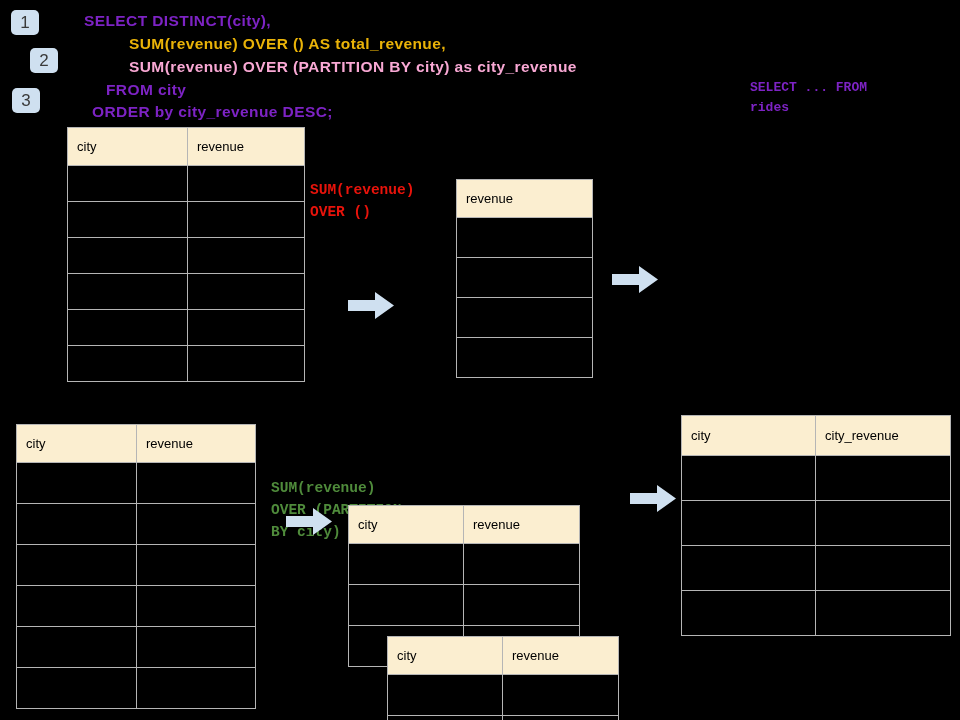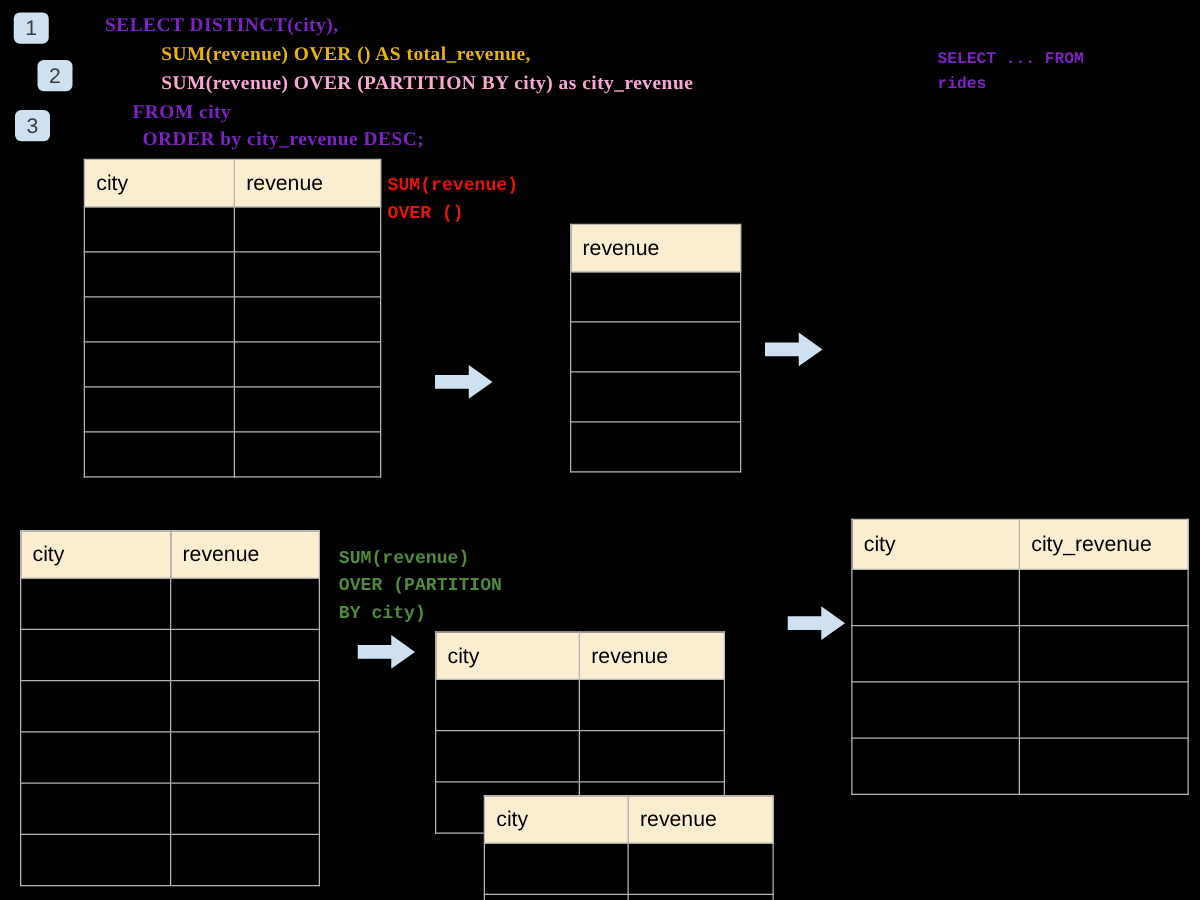--- a/index.html
+++ b/index.html
@@ -26,38 +26,39 @@
     font-size: 17px;
     line-height: 25px;
     text-align: center;
     width: 28px;
     height: 25px;
   }
 
   
   .code {
     position: absolute;
-    font-family: Liberation Serif, serif;
+    font-family: Liberation Sans, sans-serif;
     font-size: 15.5px;
     letter-spacing: 0.4px;
     white-space: pre;
     font-weight: bold;
   }
   .code-purple { color: #7d23c4; }
   .code-red    { color: #eab308; }
   .code-green  { color: #f9a8d4; }
 
   
   .anno {
     position: absolute;
     font-family: "Liberation Mono", monospace;
     font-size: 14.5px;
     font-weight: bold;
     line-height: 22px;
     white-space: pre;
+    margin-top: 41px;
   }
   .anno-red   { color: #e8130b; }
   .anno-green { color: #4f8b3b; }
   .anno-purple{ color: #7d23c4; font-size: 13px; line-height: 20px; }
 
   
   .tbl {
     position: absolute;
     border-collapse: collapse;
     table-layout: fixed;
@@ -67,21 +68,21 @@
     border: 1px solid #b5b5b5;
     padding: 0;
     margin: 0;
     background: #000000;
   }
   .tbl th {
     background: #fbeed0;
     color: #000000;
     font-family: "Liberation Sans", sans-serif;
     font-weight: normal;
-    font-size: 17px;
+    font-size: 13px;
     text-align: left;
     padding-left: 9px;
   }
 
   
   .arrow { position: absolute; }
 </style>
 </head>
 <body>
 
@@ -90,21 +91,21 @@
   <div id="badges-layer">
       <div class="badge" style="left: 11px; top: 10px;">1</div>
       <div class="badge" style="left: 30px; top: 48px;">2</div>
       <div class="badge" style="left: 12px; top: 88px;">3</div>
     </div>
   <div id="sql-layer">
       <div class="code code-purple" style="left: 84px; top: 12px;">SELECT DISTINCT(city),</div>
       <div class="code code-red" style="left: 129px; top: 35px;">SUM(revenue) OVER () AS total_revenue,</div>
       <div class="code code-green" style="left: 129px; top: 58px;">SUM(revenue) OVER (PARTITION BY city) as city_revenue</div>
       <div class="code code-purple" style="left: 106px; top: 81px;">FROM city</div>
-      <div class="code code-purple" style="left: 114px; top: 103px;">ORDER by city_revenue DESC;</div>
+      <div class="code code-purple" style="left: 92px; top: 103px;">ORDER by city_revenue DESC;</div>
     </div>
   <div id="anno-layer">
       <div class="anno anno-purple" style="left: 750px; top: 37px;">SELECT ... FROM
 rides</div>
       <div class="anno anno-red" style="left: 310px; top: 138px;">SUM(revenue)
 OVER ()</div>
       <div class="anno anno-green" style="left: 271px; top: 436px;">SUM(revenue)
 OVER (PARTITION
 BY city)</div>
     </div>

